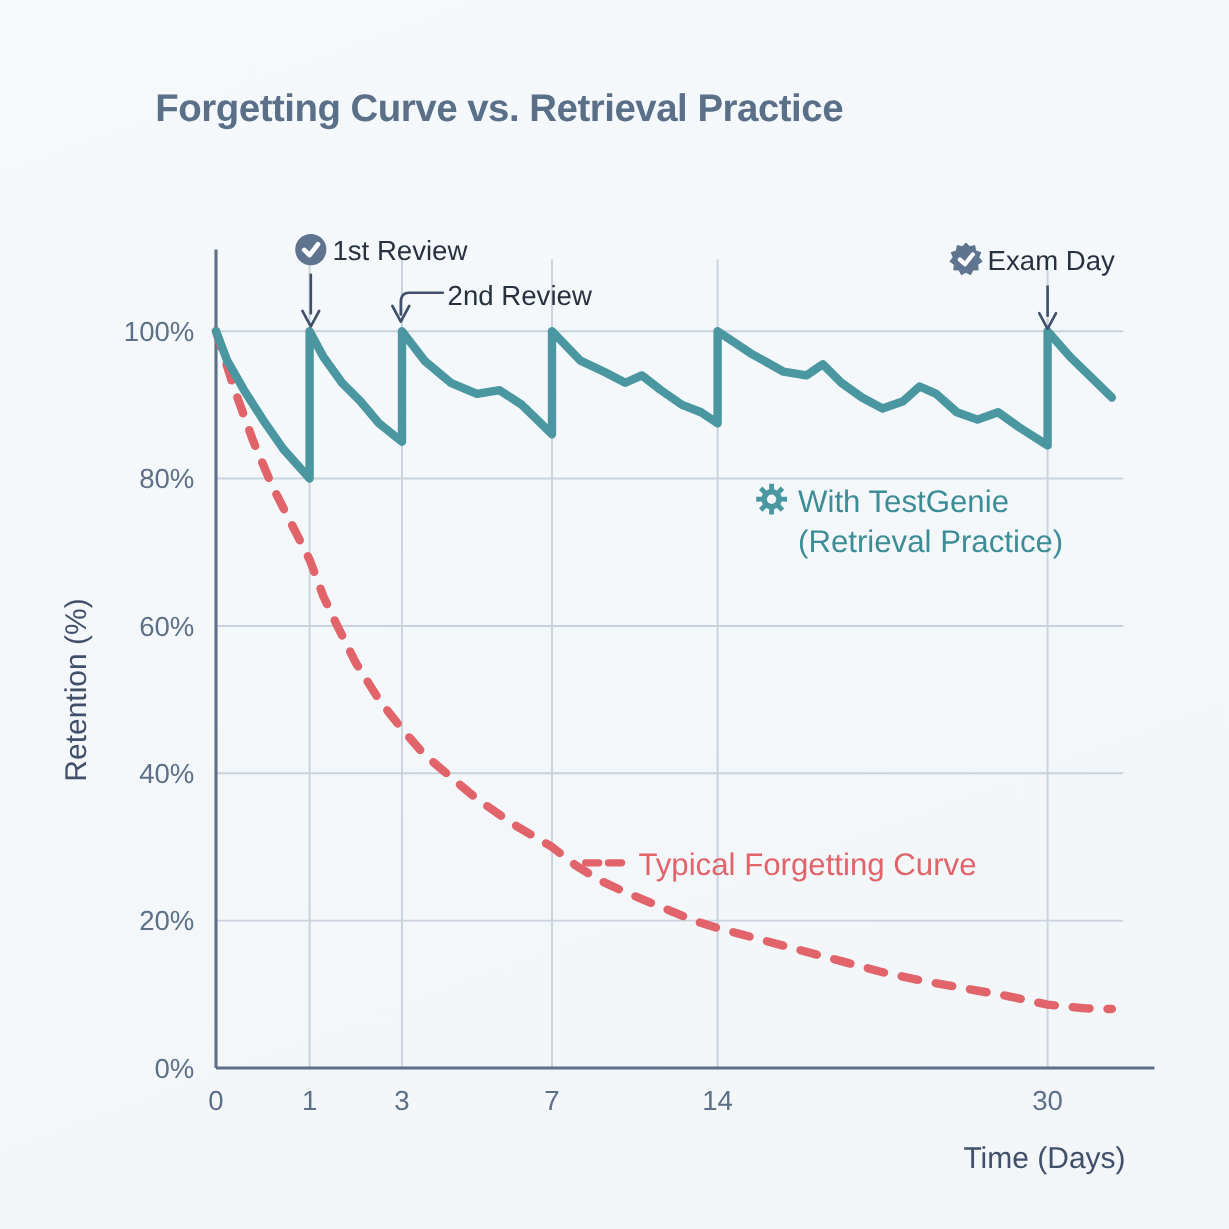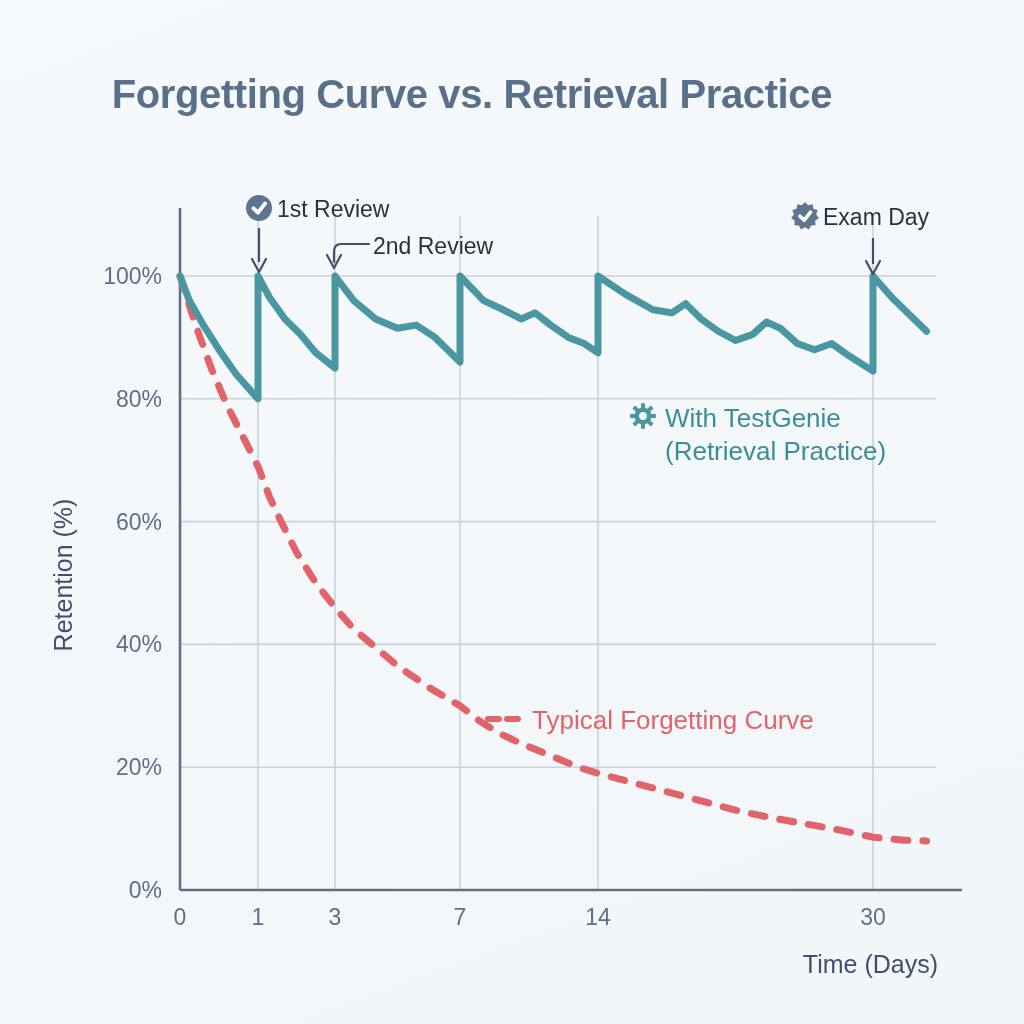--- a/index.html
+++ b/index.html
@@ -17,22 +17,22 @@
     position: relative;
     width: 1024px;
     height: 1024px;
     background: linear-gradient(160deg, #f6f9fb 0%, #f2f6f9 100%);
   }
   .chart-title {
     position: absolute;
     top: 72px;
     left: 0;
     width: 832px;
-    text-align: right;
-    font-size: 40px;
+    text-align: center;
+    font-size: 32px;
     font-weight: bold;
     letter-spacing: -0.4px;
     color: #5a7089;
     font-family: "Liberation Sans", sans-serif;
   }
   svg.plot {
     position: absolute;
     top: 0;
     left: 0;
   }

